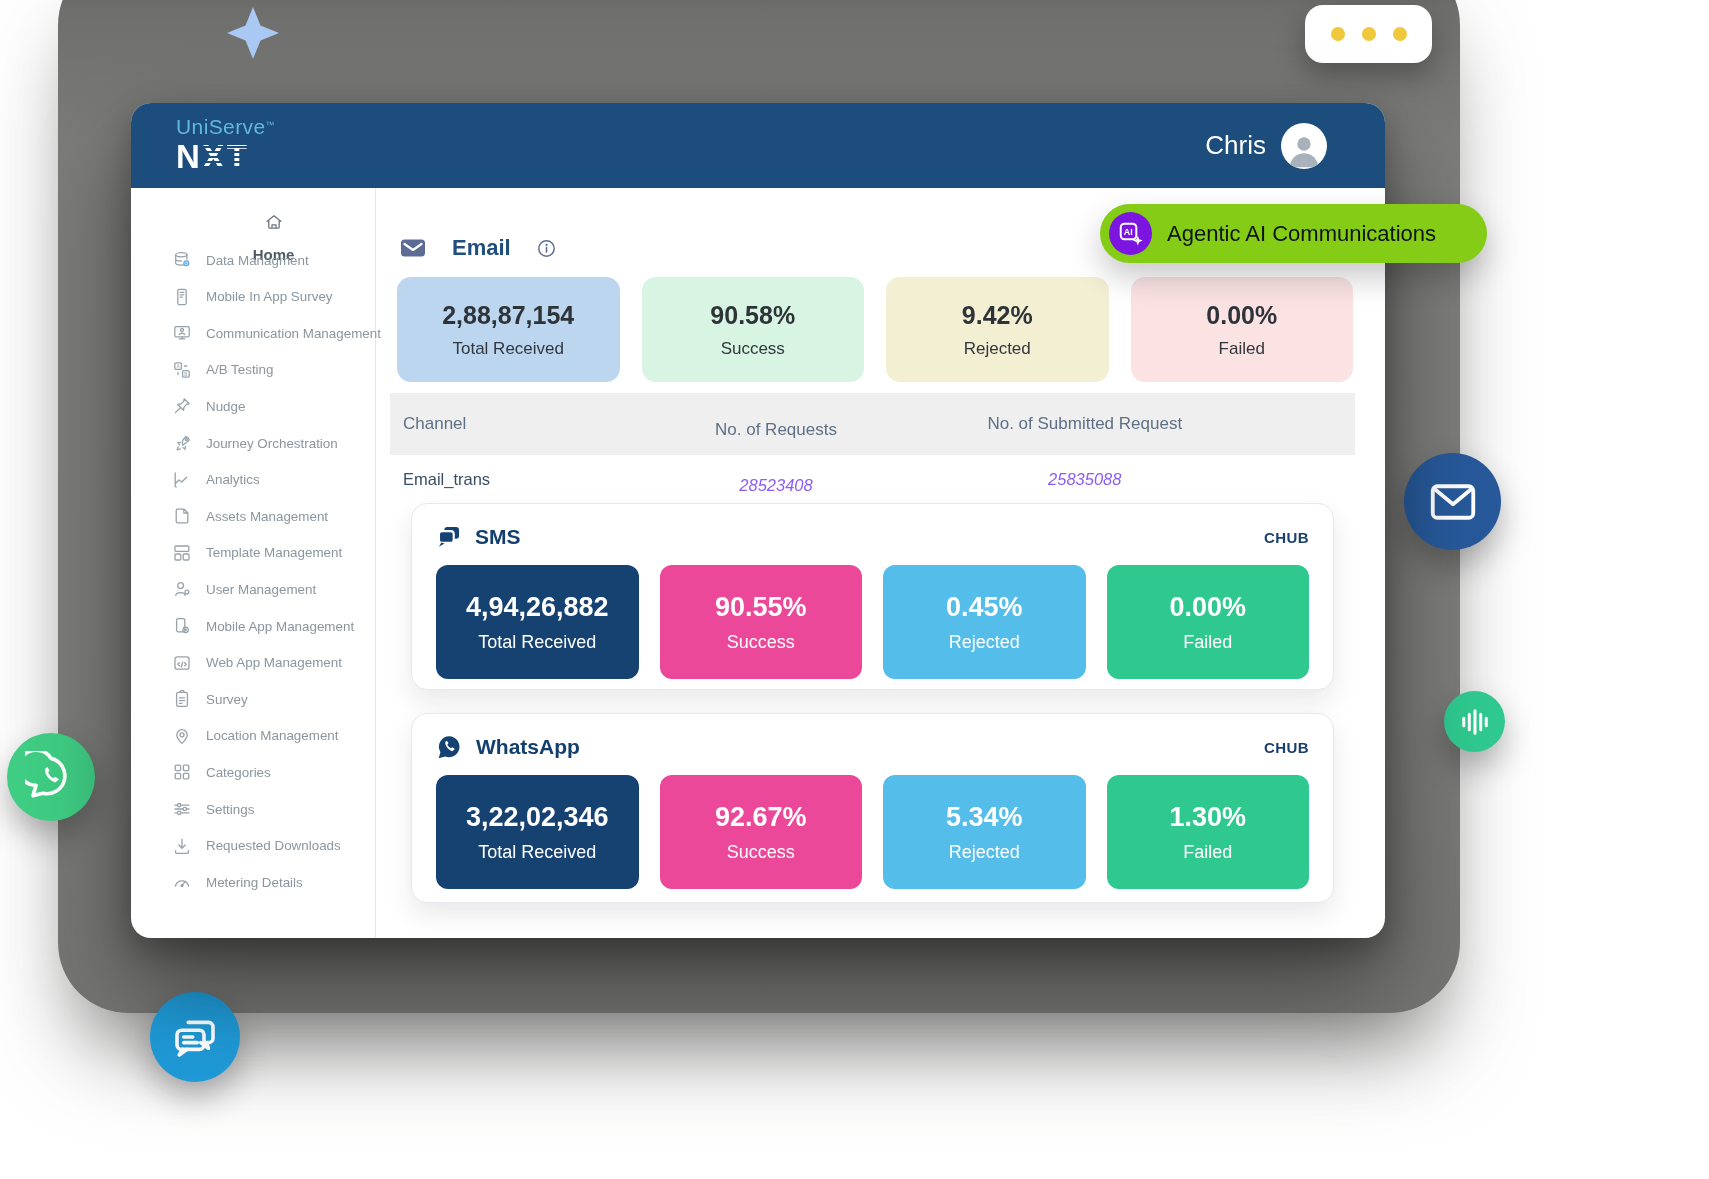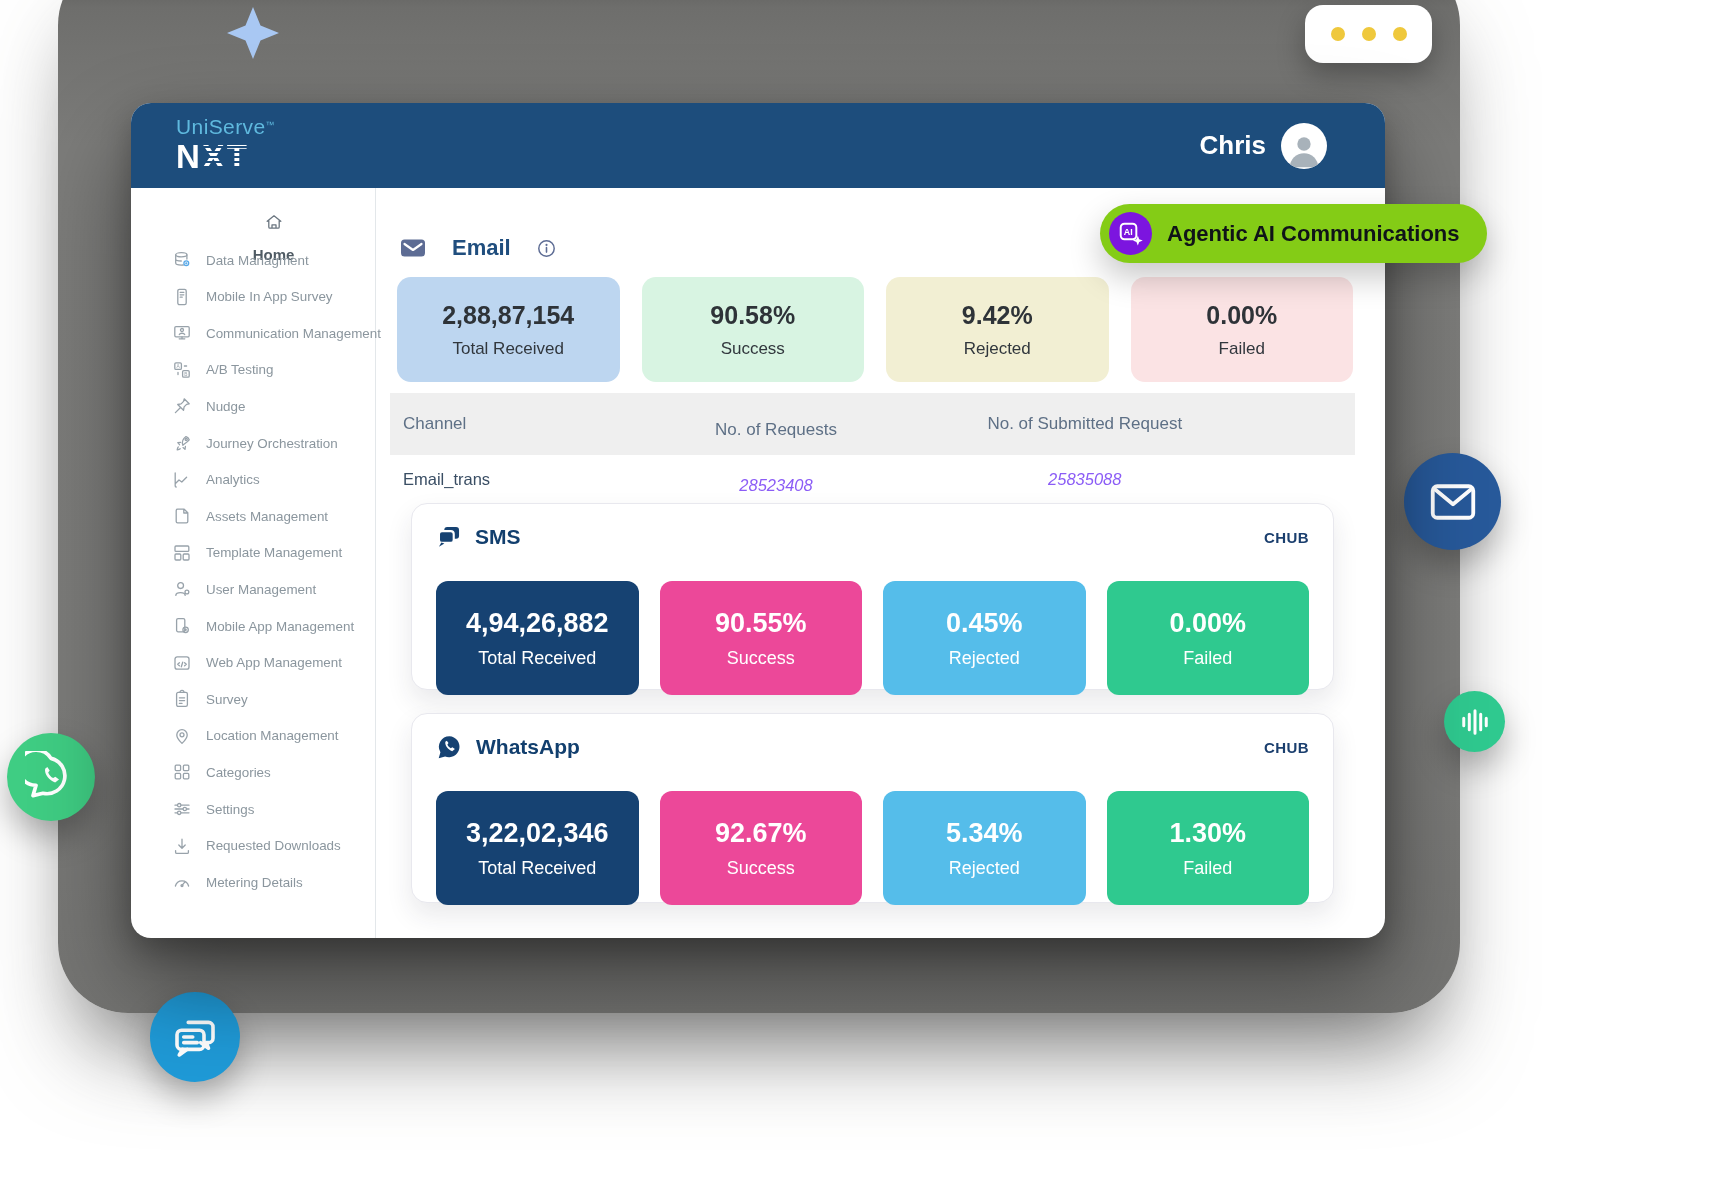--- a/index.html
+++ b/index.html
@@ -17,38 +17,38 @@
   .app-header { height:85px; background:#1D4D7C; border-radius:20px 20px 0 0; display:flex; align-items:center;
     justify-content:space-between; padding:0 58px 0 45px; flex:0 0 auto; }
   .brand { line-height:1.05; }
   .brand-top { font-size:21px; color:#5FB9DE; font-weight:500; letter-spacing:.4px; }
   .brand-tm { font-size:9px; color:#5FB9DE; vertical-align:super; }
   .brand-main { display:inline-block; position:relative; font-size:33px; font-weight:800; color:#fff;
     letter-spacing:2.5px; margin-top:2px; }
   .brand-main::after { content:""; position:absolute; left:36%; right:-5px; top:-2px; bottom:-2px;
     background:repeating-linear-gradient(180deg, rgba(29,77,124,0) 0 3px, #1D4D7C 3px 5px); }
   .user-block { display:flex; align-items:center; gap:15px; }
-  .user-name { color:#fff; font-size:26px; font-weight:700; }
+  .user-name { color:#fff; font-size:26px; font-weight:400; }
   .avatar { width:46px; height:46px; border-radius:50%; background:#fff; overflow:hidden; display:flex;
     align-items:flex-end; justify-content:center; }
 
   .app-body { flex:1; display:flex; min-height:0; }
   .sidebar { width:245px; flex:0 0 245px; border-right:1px solid #E3E7EA; padding-top:24px; }
   .side-item { display:flex; align-items:center; gap:14px; padding-left:41px; height:23px; margin-bottom:13.6px;
     color:#8B969E; font-size:13.4px; cursor:pointer; white-space:nowrap; }
   .side-item.active { color:#4F5B64; font-weight:700; font-size:15px;flex-direction:column; }
   .side-icon { width:20px; height:20px; flex:0 0 20px; display:inline-flex; }
 
   .main { flex:1; position:relative; }
 
   .promo-pill { position:absolute; top:16px; right:-102px; width:387px; height:59px; background:#84cc16; border-radius:30px;
     box-shadow:0 14px 32px rgba(0,0,0,.22); display:flex; align-items:center; gap:15px; padding:0 18px 0 9px; z-index:6; }
   .promo-icon { width:43px; height:43px; border-radius:50%; background:#7C15DF; display:flex; align-items:center;
     justify-content:center; flex:0 0 43px; }
-  .promo-label { font-size:22px; font-weight:700; color:#101418; white-space:nowrap; }
+  .promo-label { font-size:22px; font-weight:400; color:#101418; white-space:nowrap; }
 
   .section-email-title { position:absolute; left:24px; top:47px; display:flex; align-items:center; gap:26px; }
   .email-title-text { font-size:22px; font-weight:700; color:#204E7E; }
 
   .email-stats { position:absolute; left:21px; top:89px; width:956px; display:flex; gap:22px; }
   .stat-card { flex:1; height:105px; border-radius:14px; display:flex; flex-direction:column; align-items:center;
     justify-content:center; gap:9px; }
   .sc-blue{background:#BDD6F0} .sc-green{background:#D8F4E2} .sc-yellow{background:#F2EFD3} .sc-pink{background:#FBE3E4}
   .stat-value { font-size:25px; font-weight:700; color:#2E3338; }
   .stat-label { font-size:17px; color:#31373D; }
@@ -62,21 +62,21 @@
   .req-row .col-channel { color:#3A4E64; }
   .req-row .col-requests, .req-row .col-submitted { color:#8b5cf6;font-style:italic; }
 
   .panel { position:absolute; left:35px; width:923px; background:#fff; border:1px solid #E8E8EE; border-radius:16px;
     box-shadow:0 12px 26px rgba(40,40,60,.10); padding:14px 24px 0; }
   .panel.sms { top:315px; height:187px; }
   .panel.wa  { top:525px; height:190px; }
   .panel-head { display:flex; align-items:center; gap:13px; height:38px; }
   .panel-title { font-size:21px; font-weight:700; color:#123F6E; white-space:nowrap; }
   .hub { margin-left:auto; font-size:15px; font-weight:700; color:#1B3F6E; letter-spacing:.4px; }
-  .mini-row { display:flex; gap:21px; margin-top:25px; }
+  .mini-row { display:flex; gap:21px; margin-top:9px; }
   .mini-card { flex:1; height:114px; border-radius:12px; color:#fff; display:flex; flex-direction:column;
     align-items:center; justify-content:center; gap:9px; }
   .mc-navy{background:#164272} .mc-blue{background:#ec4899} .mc-light{background:#55BDEA} .mc-green{background:#2FC98F}
   .mini-value { font-size:27px; font-weight:700; }
   .mini-label { font-size:18px; }
 
   
   .diamond { position:absolute; left:227px; top:7px; width:52px; height:52px; }
   .browser-pill { position:absolute; left:1305px; top:5px; width:127px; height:58px; background:#fff; border-radius:18px;
     display:flex; align-items:center; justify-content:center; gap:17px; box-shadow:0 12px 28px rgba(0,0,0,.28); }

